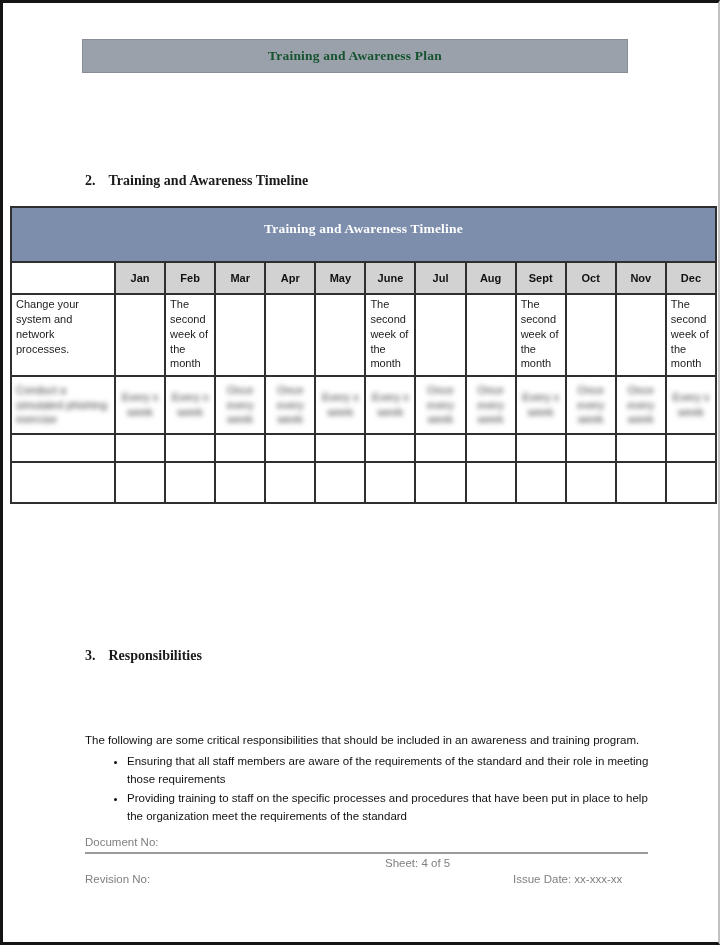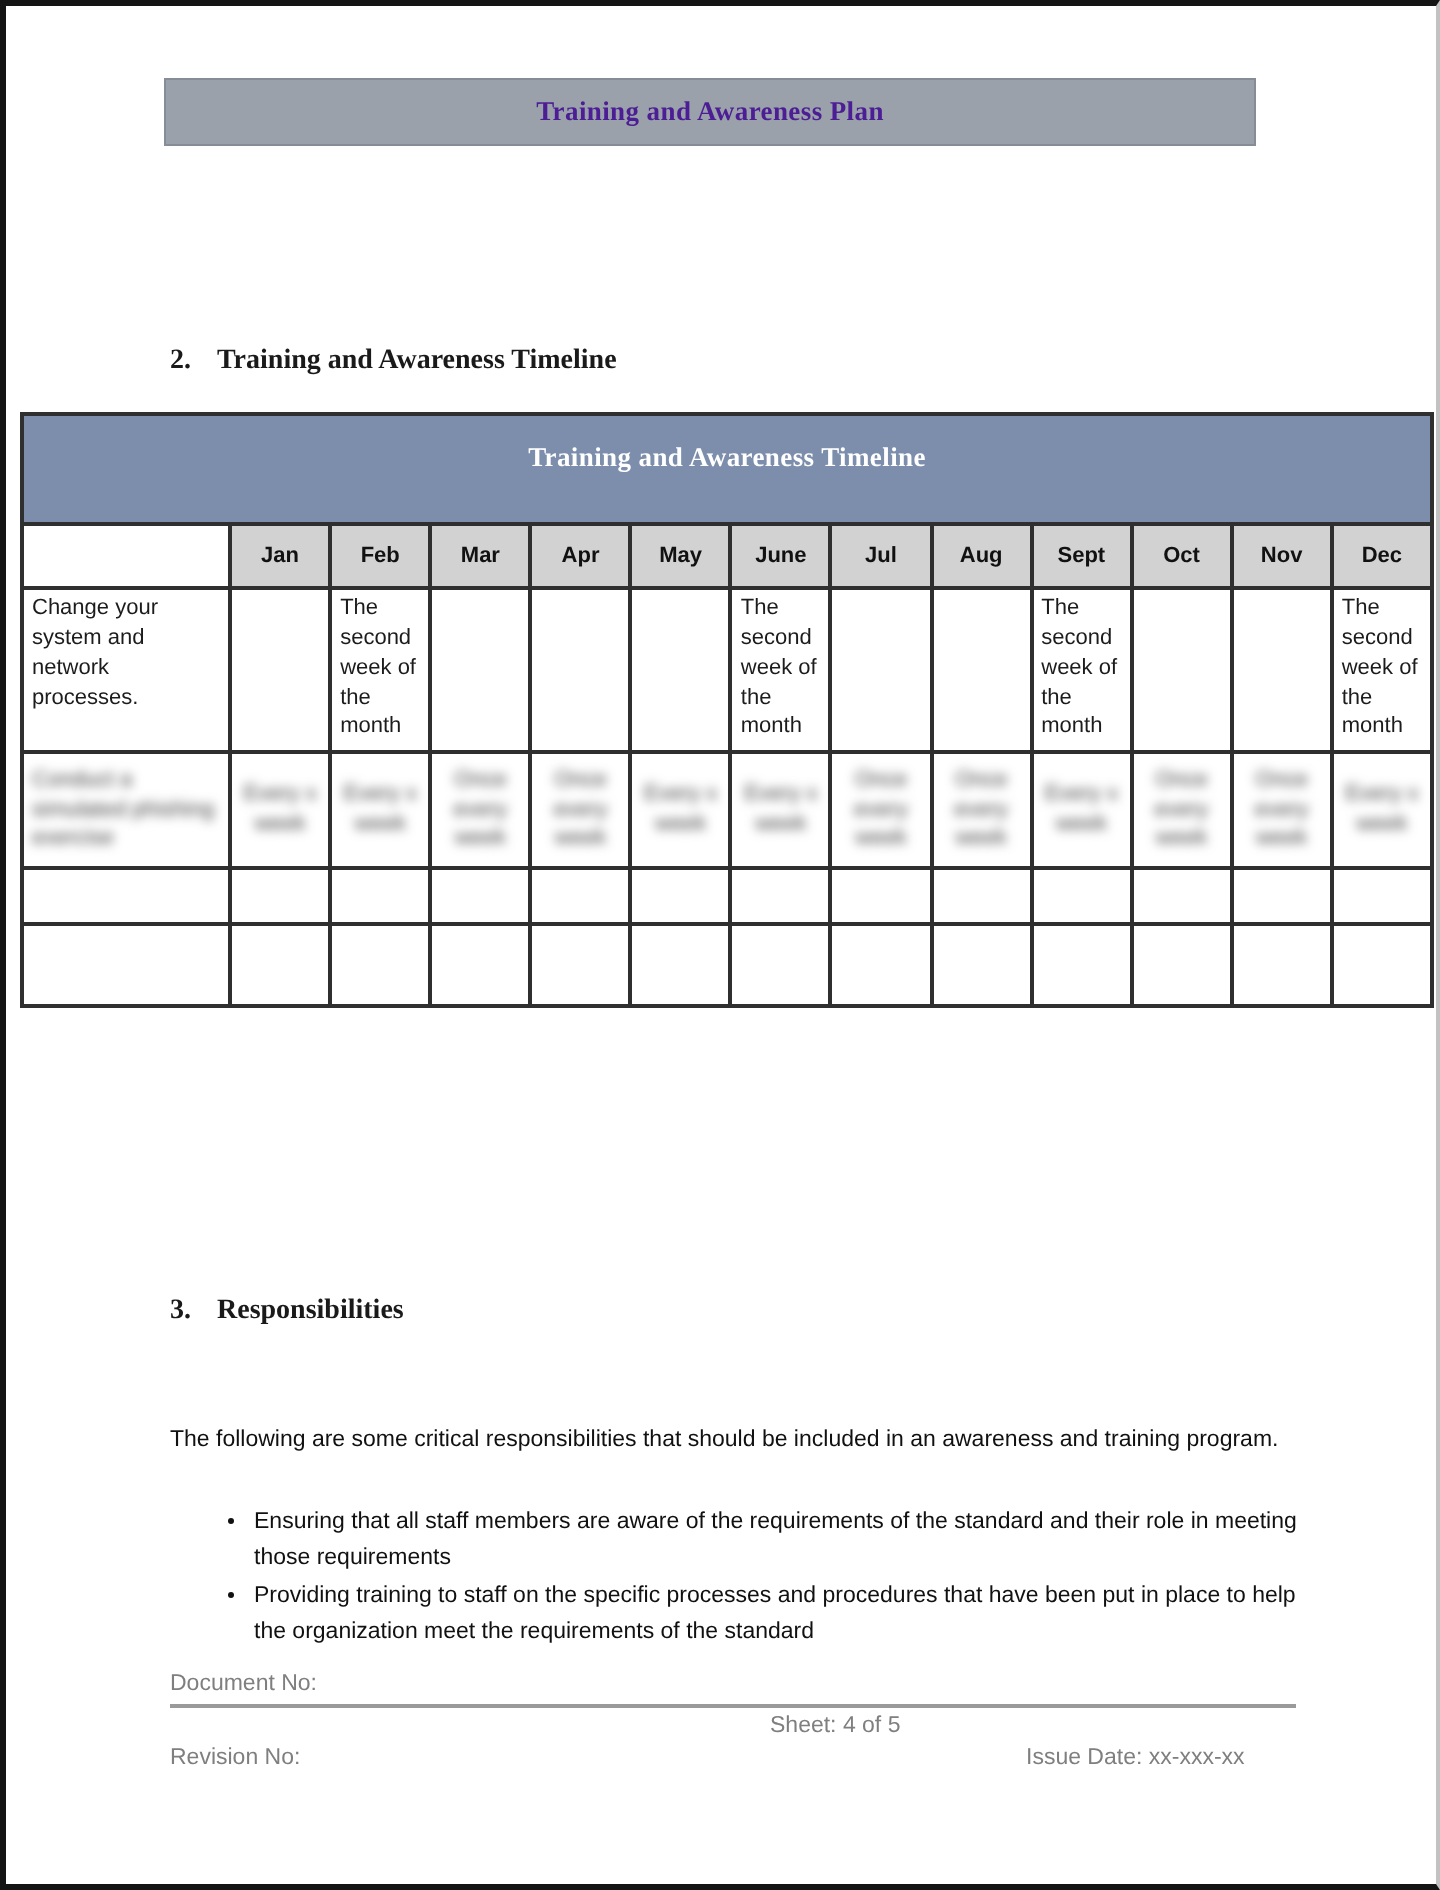--- a/index.html
+++ b/index.html
@@ -14,21 +14,21 @@
     border-bottom: 3px solid #141414;
     border-right: 2px solid #c2c2c2;
     overflow: hidden;
   }
 
   
   .banner {
     position: absolute; left: 79px; top: 36px; width: 546px; height: 34px;
     background: #9ba1ab; border: 1px solid #878d97;
     display: flex; align-items: center; justify-content: center;
-    color: #4c1d95; font-family: "Liberation Serif", serif;
+    color: #14532d; font-family: "Liberation Serif", serif;
     font-weight: bold; font-size: 13.5px; letter-spacing: 0.2px;
   }
 
   
   .section-heading {
     position: absolute; left: 82px;
     font-family: "Liberation Serif", serif; font-weight: bold;
     font-size: 14px; color: #1a1a1a; display: flex;
   }
   .section-heading .num { margin-right: 13px; }
@@ -61,21 +61,21 @@
   tbody tr.r0 td { height: 59px; }
   tbody tr.r1 td { height: 82px; }
   tbody tr.r2 td { height: 58px; vertical-align: middle; }
   tbody tr.r3 td { height: 28px; }
   tbody tr.r4 td { height: 41px; }
   tbody tr.r2 td.month-cell-body { text-align: center; }
   .blurred { filter: blur(2.6px); color: #3d3d3d; display: inline-block; }
 
   
   .resp-intro {
-    position: absolute; left: 82px; top: 708px; width: 566px;
+    position: absolute; left: 82px; top: 728px; width: 566px;
     font-size: 11.5px; color: #111; line-height: 19px;
   }
   ul.resp-bullets {
     position: absolute; left: 106px; top: 749px; width: 540px;
     list-style: disc; padding-left: 18px;
     font-size: 11.5px; color: #111; line-height: 18px;
   }
   ul.resp-bullets li { margin-bottom: 1px; }
 
   

